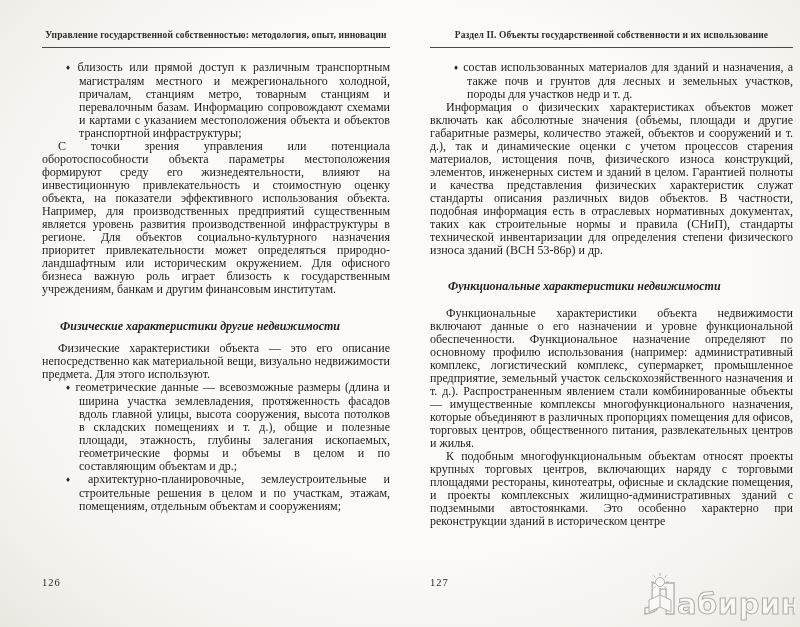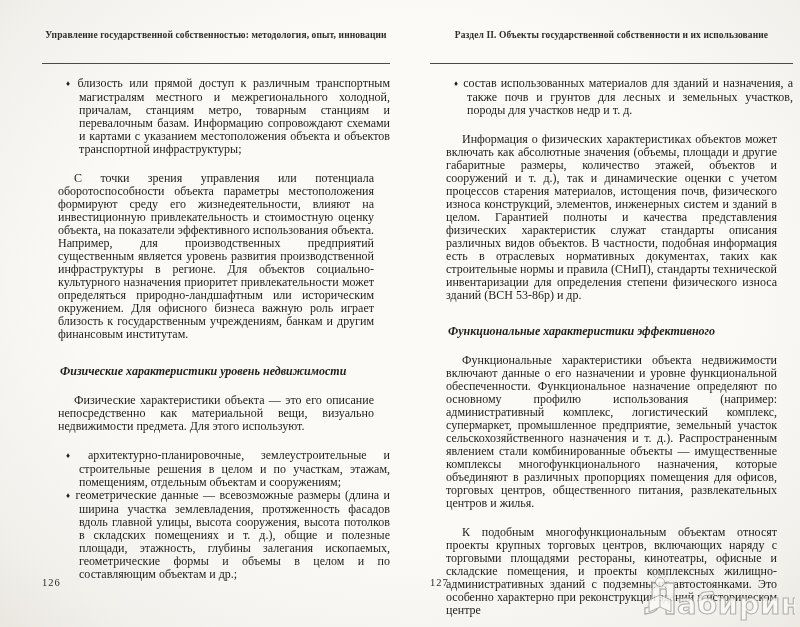--- a/index.html
+++ b/index.html
@@ -23,21 +23,21 @@
   .page.left  { left: 42px;  width: 348px; }
   .page.right { left: 430px; width: 363px; }
 
   .running-head {
     font-size: 9.5px;
     line-height: 11px;
     font-weight: 600;
     letter-spacing: 0.1px;
     text-align: center;
     color: #2d2d2b;
-    padding-bottom: 22px;
+    padding-bottom: 6px;
     border-bottom: 1.6px solid #4a4a46;
     margin-bottom: 13px;
     white-space: nowrap;
   }
 
   ul.bullets {
     list-style: none;
     margin: 0 0 0 24px;
     padding: 0;
   }
@@ -48,21 +48,21 @@
   }
   .marker {
     font-size: 8px;
     margin-right: 4px;
     position: relative;
     top: -1px;
     color: #1d1d1b;
   }
 
   p.para {
-    margin: 16px;
+    margin: 0;
     text-align: justify;
     text-indent: 16px;
   }
 
   .subhead {
     margin: 24px 0 9px 0;
     font-size: 12px;
     font-style: italic;
     font-weight: 600;
     text-indent: 18px;
@@ -95,42 +95,42 @@
 
   <div class="page left">
     <div class="running-head">Управление государственной собственностью: методология, опыт, инновации</div>
 
     <ul class="bullets">
       <li><span class="marker">♦</span><span>близость или прямой доступ к различным транспортным магистралям местного и межрегионального холодной, причалам, станциям метро, товарным станциям и перевалочным базам. Информацию сопровождают схемами и картами с указанием местоположения объекта и объектов транспортной инфраструктуры;</span></li>
     </ul>
 
     <p class="para">С точки зрения управления или потенциала оборотоспособности объекта параметры местоположения формируют среду его жизнедеятельности, влияют на инвестиционную привлекательность и стоимостную оценку объекта, на показатели эффективного использования объекта. Например, для производственных предприятий существенным является уровень развития производственной инфраструктуры в регионе. Для объектов социально-культурного назначения приоритет привлекательности может определяться природно-ландшафтным или историческим окружением. Для офисного бизнеса важную роль играет близость к государственным учреждениям, банкам и другим финансовым институтам.</p>
 
-    <div class="subhead">Физические характеристики уровень недвижимости</div>
+    <div class="subhead">Физические характеристики другие недвижимости</div>
 
     <p class="para">Физические характеристики объекта — это его описание непосредственно как материальной вещи, визуально недвижимости предмета. Для этого используют.</p>
 
     <ul class="bullets">
+      <li><span class="marker">♦</span><span>геометрические данные — всевозможные размеры (длина и ширина участка землевладения, протяженность фасадов вдоль главной улицы, высота сооружения, высота потолков в складских помещениях и т. д.), общие и полезные площади, этажность, глубины залегания ископаемых, геометрические формы и объемы в целом и по составляющим объектам и др.;</span></li>
       <li><span class="marker">♦</span><span>архитектурно-планировочные, землеустроительные и строительные решения в целом и по участкам, этажам, помещениям, отдельным объектам и сооружениям;</span></li>
-      <li><span class="marker">♦</span><span>геометрические данные — всевозможные размеры (длина и ширина участка землевладения, протяженность фасадов вдоль главной улицы, высота сооружения, высота потолков в складских помещениях и т. д.), общие и полезные площади, этажность, глубины залегания ископаемых, геометрические формы и объемы в целом и по составляющим объектам и др.;</span></li>
     </ul>
 
     <div class="page-number">126</div>
   </div>
 
   <div class="page right">
     <div class="running-head">Раздел II. Объекты государственной собственности и их использование</div>
 
     <ul class="bullets">
       <li><span class="marker">♦</span><span>состав использованных материалов для зданий и назначения, а также почв и грунтов для лесных и земельных участков, породы для участков недр и т. д.</span></li>
     </ul>
 
     <p class="para">Информация о физических характеристиках объектов может включать как абсолютные значения (объемы, площади и другие габаритные размеры, количество этажей, объектов и сооружений и т. д.), так и динамические оценки с учетом процессов старения материалов, истощения почв, физического износа конструкций, элементов, инженерных систем и зданий в целом. Гарантией полноты и качества представления физических характеристик служат стандарты описания различных видов объектов. В частности, подобная информация есть в отраслевых нормативных документах, таких как строительные нормы и правила (СНиП), стандарты технической инвентаризации для определения степени физического износа зданий (ВСН 53-86р) и др.</p>
 
-    <div class="subhead">Функциональные характеристики эффективного</div>
+    <div class="subhead">Функциональные характеристики недвижимости</div>
 
     <p class="para">Функциональные характеристики объекта недвижимости включают данные о его назначении и уровне функциональной обеспеченности. Функциональное назначение определяют по основному профилю использования (например: административный комплекс, логистический комплекс, супермаркет, промышленное предприятие, земельный участок сельскохозяйственного назначения и т. д.). Распространенным явлением стали комбинированные объекты — имущественные комплексы многофункционального назначения, которые объединяют в различных пропорциях помещения для офисов, торговых центров, общественного питания, развлекательных центров и жилья.</p>
 
     <p class="para">К подобным многофункциональным объектам относят проекты крупных торговых центров, включающих наряду с торговыми площадями рестораны, кинотеатры, офисные и складские помещения, и проекты комплексных жилищно-административных зданий с подземными автостоянками. Это особенно характерно при реконструкции зданий в историческом центре</p>
 
     <div class="page-number">127</div>
   </div>
 
   <svg class="watermark" viewBox="0 0 160 62" xmlns="http://www.w3.org/2000/svg" aria-hidden="true">
     <g stroke="#a6a6a4" fill="#fbfaf7" stroke-width="1.1">

